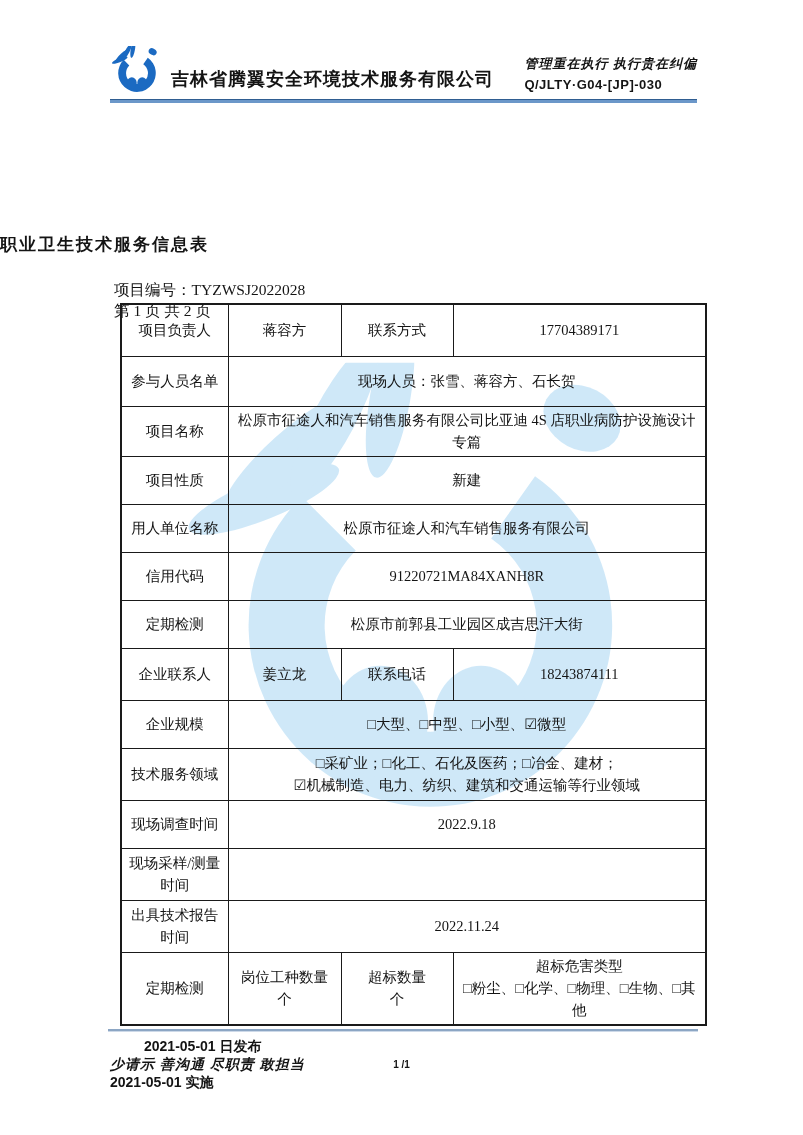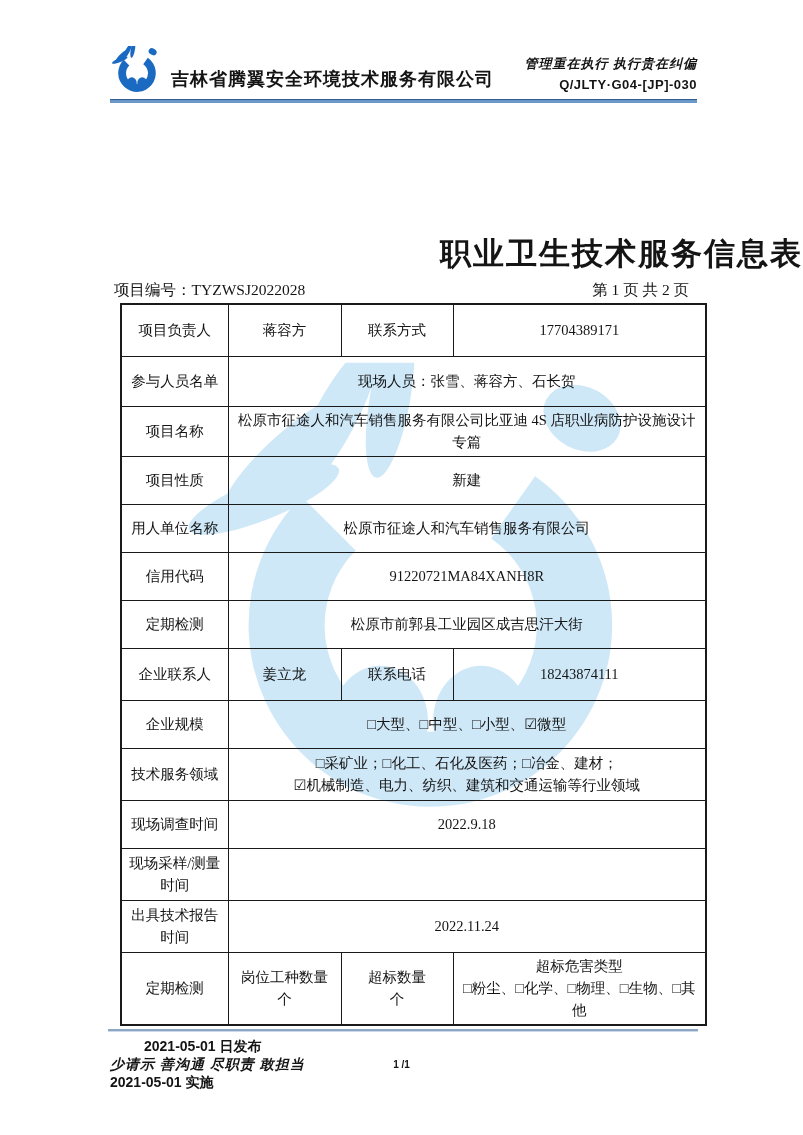--- a/index.html
+++ b/index.html
@@ -19,39 +19,40 @@
   }
   .header-left{display:flex;align-items:flex-end;gap:7px;}
   .logo-box{width:54px;height:48px;color:#1b6ac2;}
   .logo-box svg{width:100%;height:100%;display:block;}
   .company-name{
     font-family:"Liberation Sans", sans-serif;
     font-weight:bold;font-size:18px;line-height:1;
     padding-bottom:6px;letter-spacing:1px;
   }
   .header-right{
-    text-align:right;
+    text-align:left;
     font-family:"Liberation Sans", sans-serif;
     font-weight:bold;padding-bottom:2px;margin-left:30px;
   }
   .slogan{font-style:italic;font-size:13px;letter-spacing:1px;}
   .doc-code{font-size:13px;margin-top:4px;letter-spacing:.5px;}
   .header-rule{
     position:absolute;top:99px;left:110px;width:587px;height:3px;
     background:#6b97c9;border-top:1px solid #2f5d91;
   }
   
   .page-title{
     position:absolute;top:233px;left:0;width:100%;
-    text-align:right;font-size:31px;font-weight:bold;letter-spacing:2px;
+    text-align:left;font-size:17px;font-weight:bold;letter-spacing:2px;
   }
   .meta-row{
     position:absolute;top:280px;left:114px;width:575px;
     display:flex;justify-content:space-between;
     font-size:15.5px;
+    flex-direction:column;
   }
   
   .table-zone{position:absolute;top:303px;left:120px;width:587px;}
   .watermark{
     position:absolute;top:52px;left:58px;width:505px;height:480px;
     color:#a9d6f3;opacity:.55;z-index:0;
   }
   .watermark svg{width:100%;height:100%;}
   table.info{
     position:relative;z-index:1;

